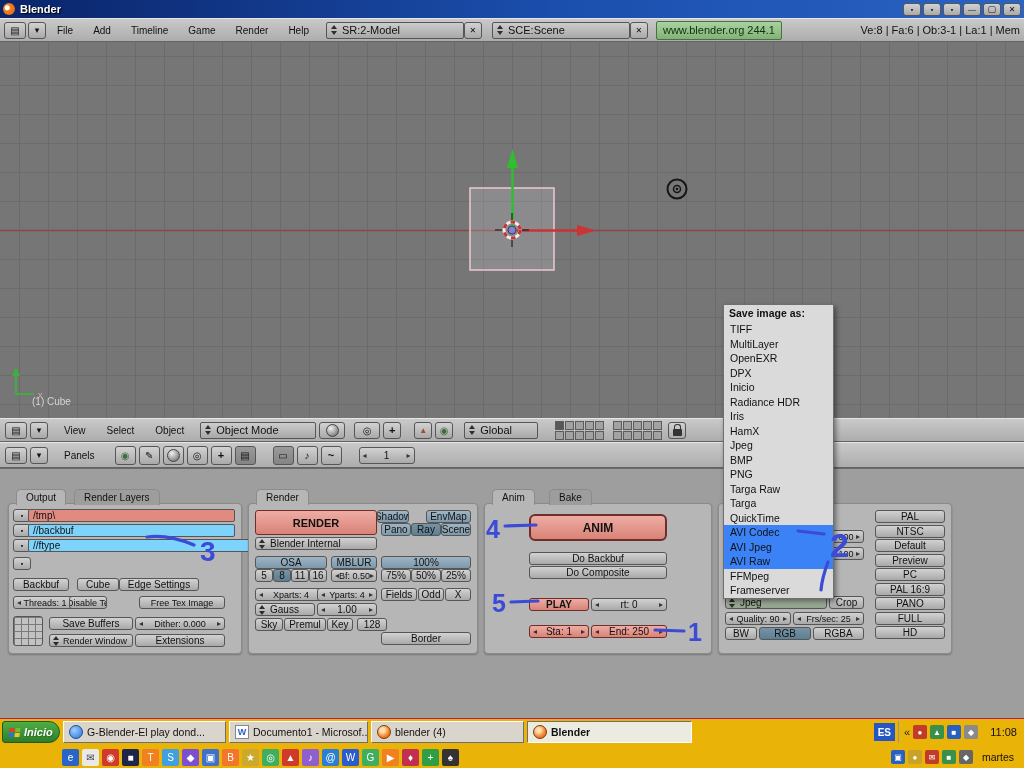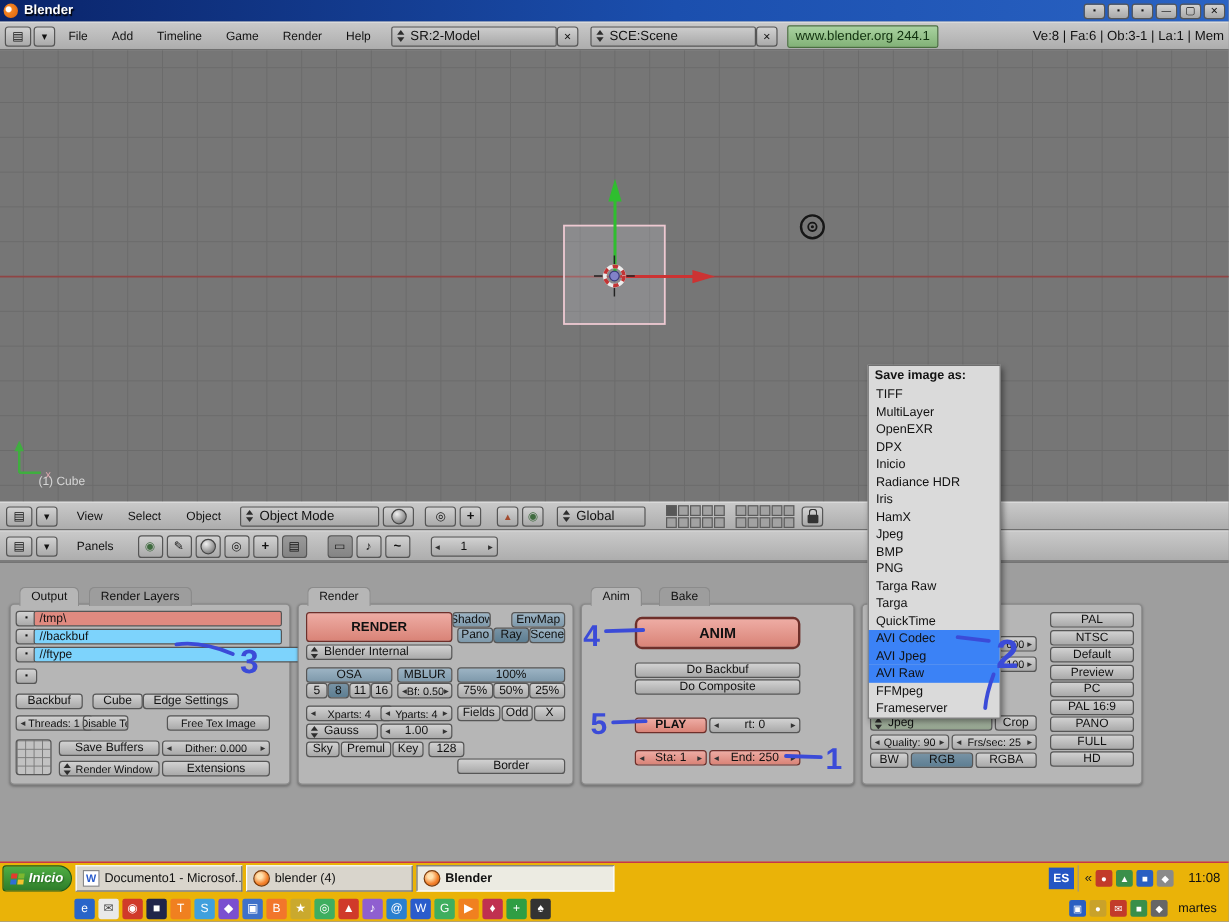--- a/index.html
+++ b/index.html
@@ -402,25 +402,29 @@
     <div style="width:58px;height:22px;border-radius:3px 11px 11px 3px;background:linear-gradient(#4fae43,#2e7d2a);
                 display:flex;align-items:center;gap:4px;padding:0 6px;box-sizing:border-box;border:1px solid #1e5c1c;flex:none">
       <div class="flag">
         <i style="background:#e33b2e"></i>
           <i style="background:#7db72f"></i>
           <i style="background:#2f6fd6"></i>
           <i style="background:#f2c22e"></i>
       </div>
       <span style="color:#fff;font-weight:bold;font-style:italic;font-size:11px;text-shadow:1px 1px 1px #14421266">Inicio</span>
     </div>
+    <div class="task" style="width:163px">
+      <div class="ic-globe"></div>
+      <span>G-Blender-El play dond...</span>
+    </div>
     <div class="task" style="width:139px">
       <div class="ic-word"></div>
       <span>Documento1 - Microsof...</span>
     </div>
-    <div class="task" style="width:139px">
+    <div class="task" style="width:153px">
       <div class="ic-blend"></div>
       <span>blender (4)</span>
     </div>
     <div class="task on" style="width:165px">
       <div class="ic-blend"></div>
       <span>Blender</span>
     </div>
     <div style="margin-left:auto;width:21px;height:18px;background:#2456c4;color:#fff;font-size:10px;font-weight:bold;
                 display:flex;align-items:center;justify-content:center;flex:none">ES</div>
     <div style="display:flex;align-items:center;gap:3px;border-left:1px solid #9a968c;padding:0 5px;height:22px;flex:none">

